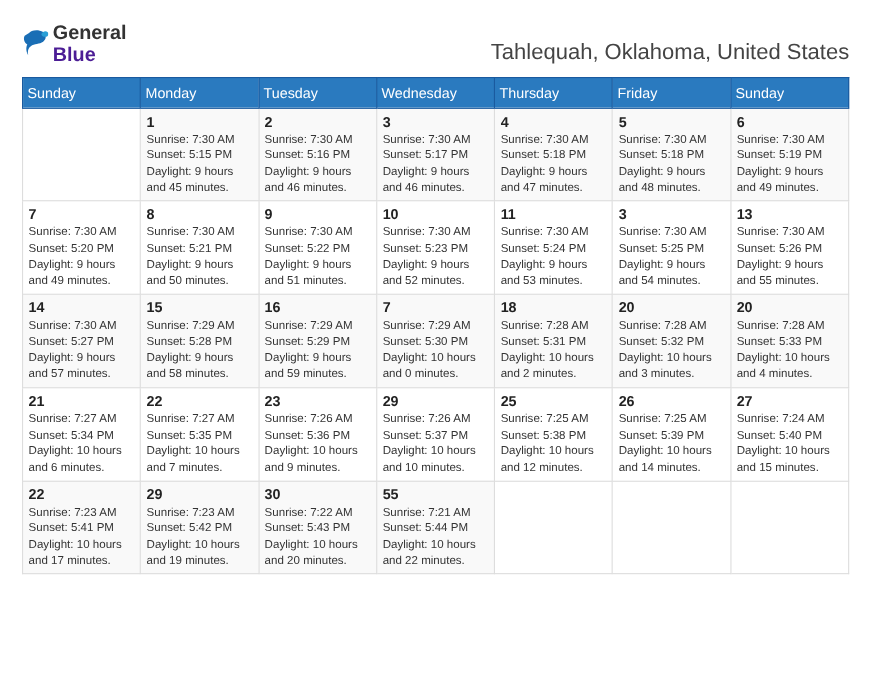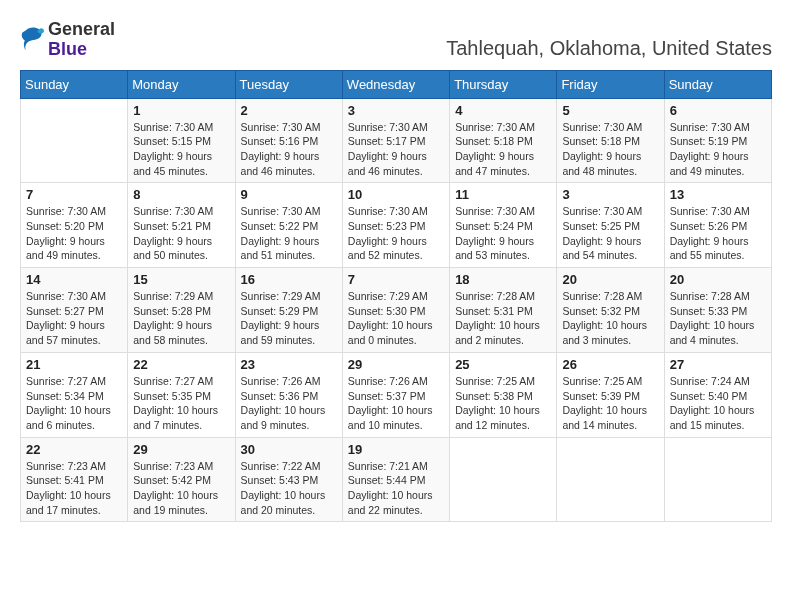--- a/index.html
+++ b/index.html
@@ -245,21 +245,21 @@
         </td>
         <td>
           <span class="day-number">29</span>
           <div class="day-info">Sunrise: 7:23 AM<br>Sunset: 5:42 PM<br>Daylight: 10 hours<br>and 19 minutes.</div>
         </td>
         <td>
           <span class="day-number">30</span>
           <div class="day-info">Sunrise: 7:22 AM<br>Sunset: 5:43 PM<br>Daylight: 10 hours<br>and 20 minutes.</div>
         </td>
         <td>
-          <span class="day-number">19</span>
+          <span class="day-number">55</span>
           <div class="day-info">Sunrise: 7:21 AM<br>Sunset: 5:44 PM<br>Daylight: 10 hours<br>and 22 minutes.</div>
         </td>
         <td class="empty-cell"></td>
         <td class="empty-cell"></td>
         <td class="empty-cell"></td>
       </tr>
     </tbody>
 </table>
 
 </body></html>

